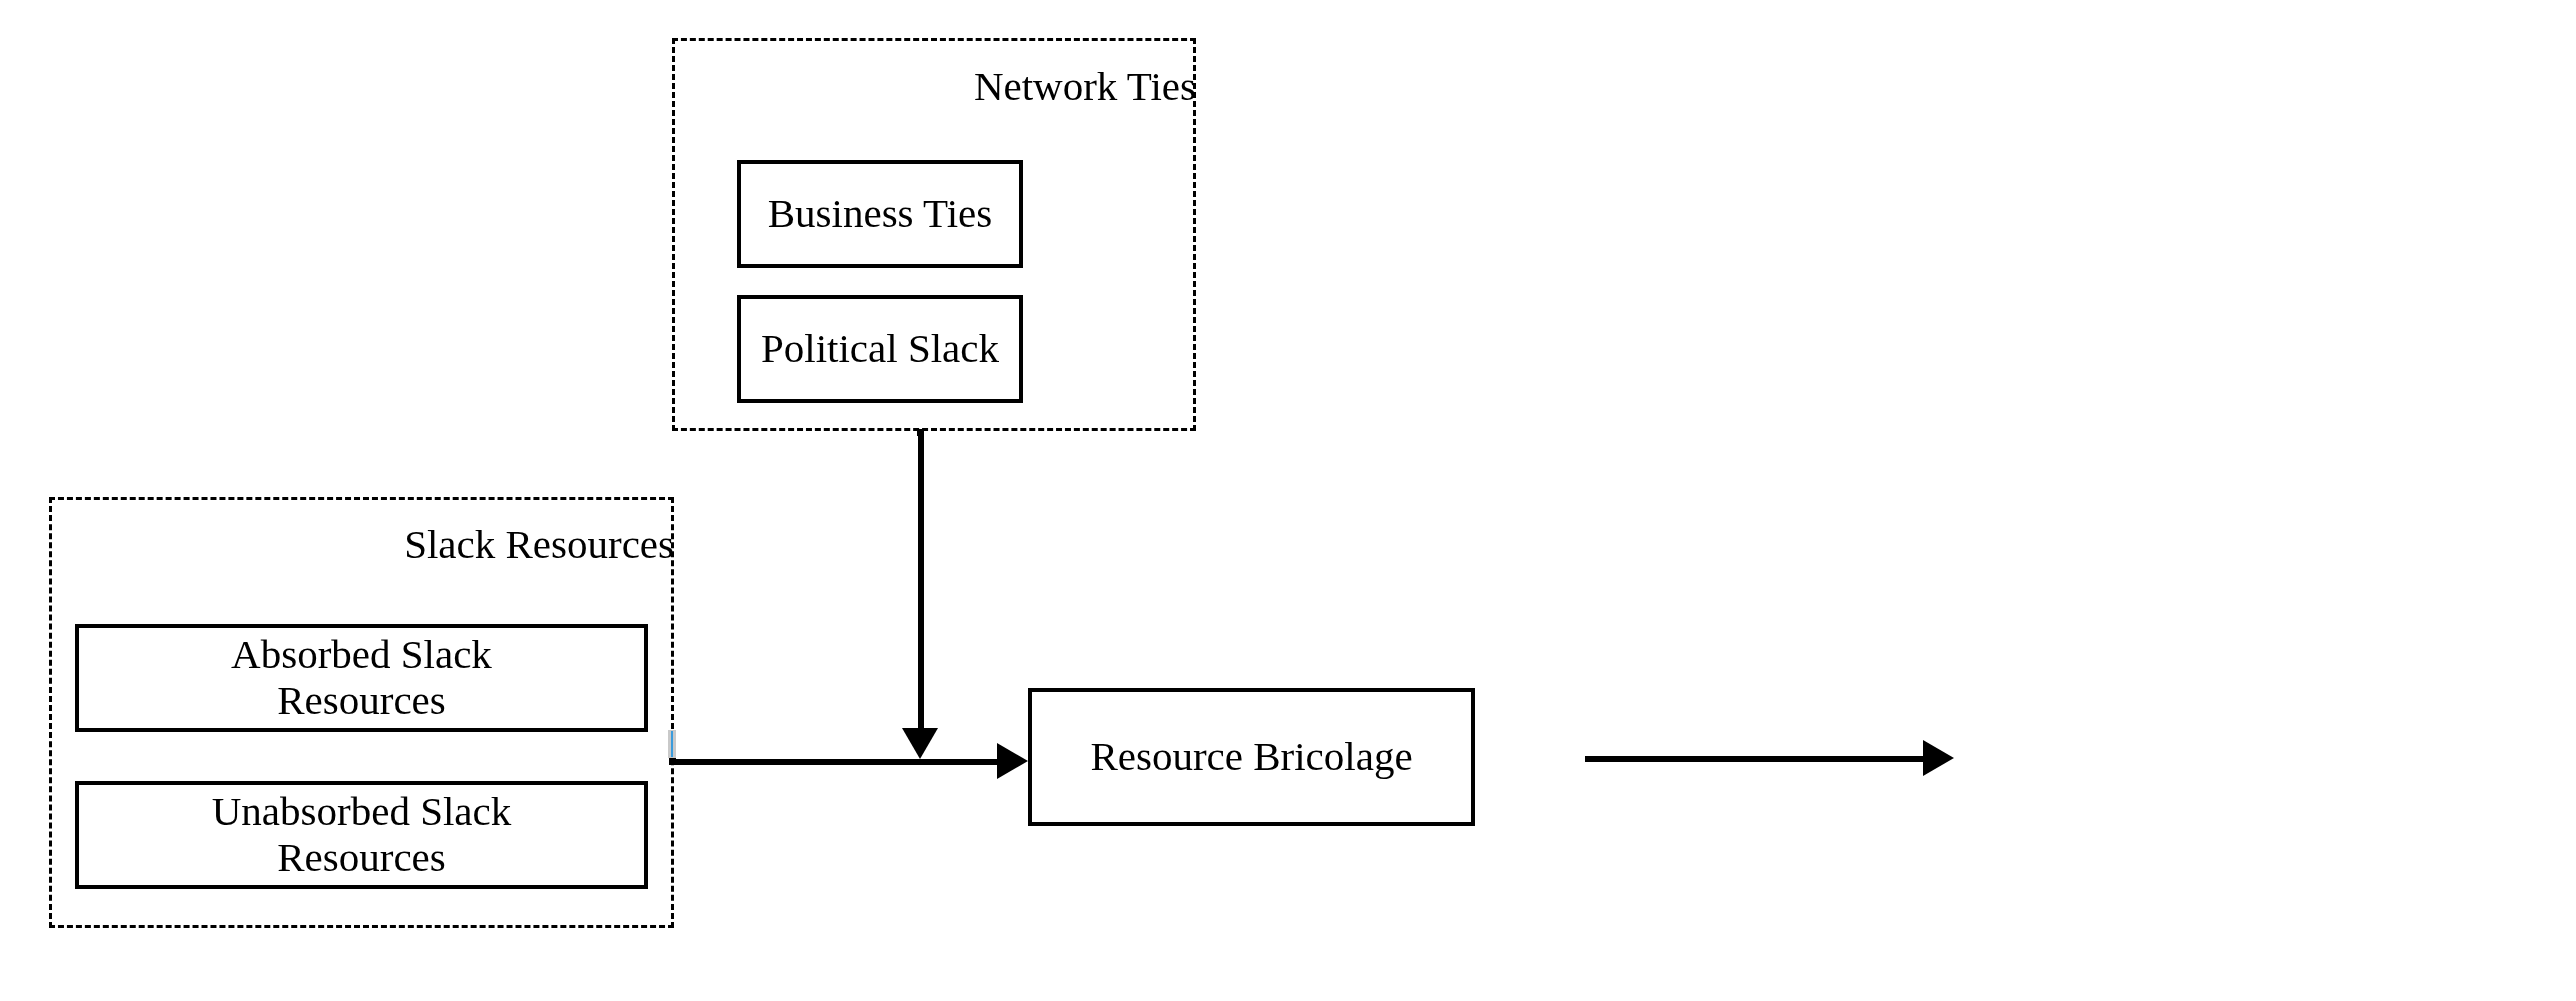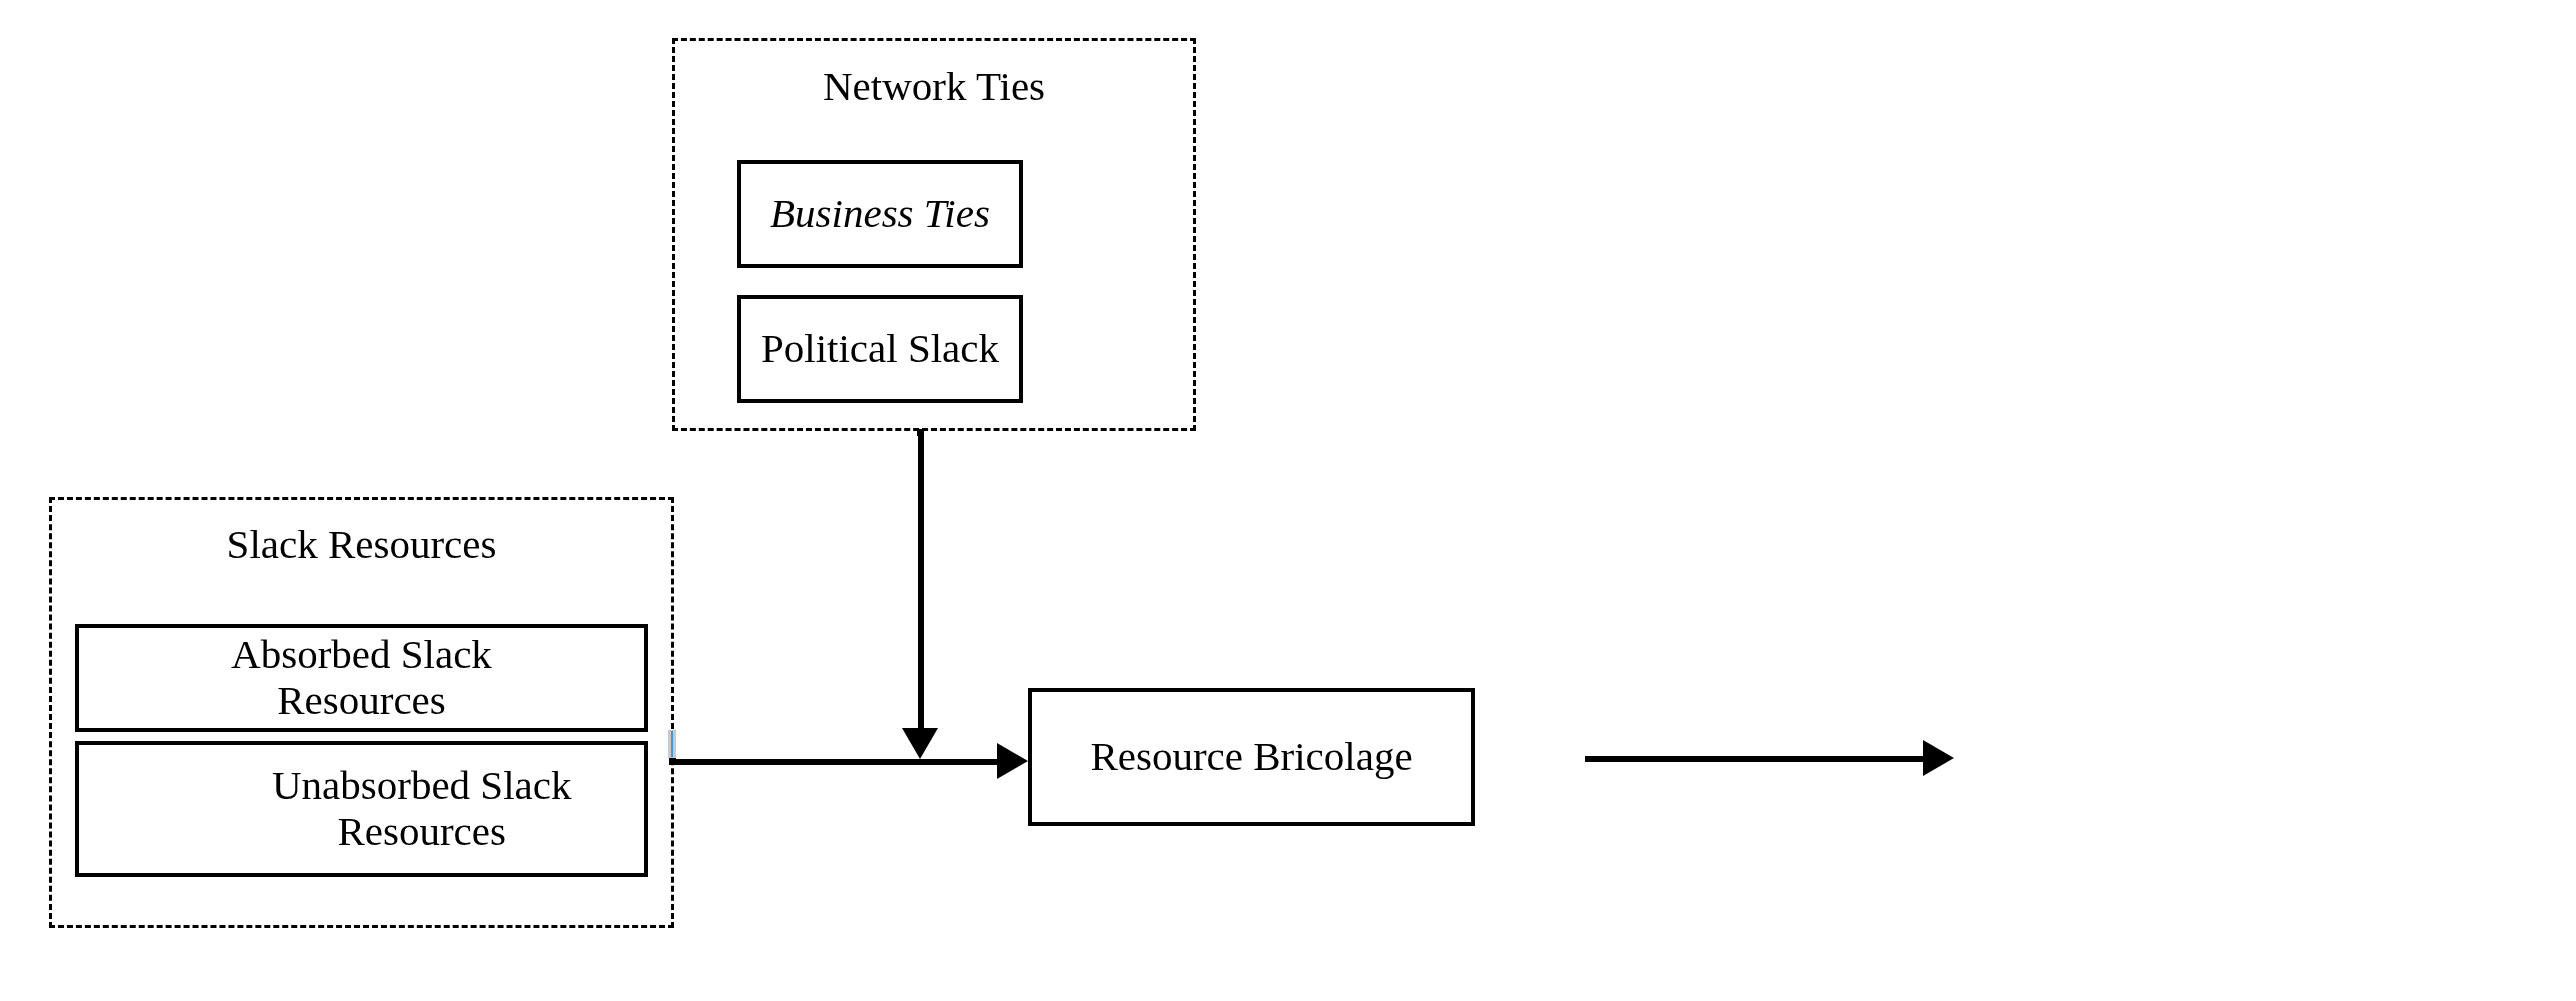--- a/index.html
+++ b/index.html
@@ -23,21 +23,21 @@
   .group-box {
     position: absolute;
     border: 3.3px dashed #000000;
     background: transparent;
     box-sizing: border-box;
   }
   .group-title {
     position: absolute;
     left: 0;
     right: 0;
-    text-align: center;
+    text-align: right;
     font-size: 41px;
     line-height: 1.05;
     white-space: nowrap;
     color: #000000;
   }
   
   .node-box {
     position: absolute;
     border: 4.7px solid #000000;
     background: #ffffff;
@@ -102,37 +102,37 @@
 </style>
 </head>
 <body>
 
 <div id="canvas">
 
   <div class="group-box" style="left:672px; top:38px; width:524px; height:393px;">
   </div>
   <div class="group-title" style="left:672px; top:65px; width:524px;">Network Ties</div>
 
-  <div class="node-box" style="left:737px; top:160px; width:286px; height:108px;font-style:italic;">
+  <div class="node-box" style="left:737px; top:160px; width:286px; height:108px;">
     <span class="node-label">Business Ties</span>
   </div>
 
   <div class="node-box" style="left:737px; top:295px; width:286px; height:108px;">
     <span class="node-label">Political Slack</span>
   </div>
 
   <div class="group-box" style="left:49px; top:497px; width:625px; height:431px;">
   </div>
   <div class="group-title" style="left:49px; top:523px; width:625px;">Slack Resources</div>
 
   <div class="node-box" style="left:75px; top:624px; width:573px; height:108px;">
     <span class="node-label" style="max-width:426px; display:inline-block;">Absorbed Slack Resources</span>
   </div>
 
-  <div class="node-box" style="left:75px; top:741px; width:573px; height:136px;justify-content:flex-end;">
+  <div class="node-box" style="left:75px; top:781px; width:573px; height:108px;">
     <span class="node-label" style="max-width:426px; display:inline-block;">Unabsorbed Slack Resources</span>
   </div>
 
   <div class="node-box" style="left:1028px; top:688px; width:447px; height:138px;">
     <span class="node-label">Resource Bricolage</span>
   </div>
 
 
   <div class="line-cap" style="left:669px; top:758px;"></div>
   <div class="h-line" style="left:672px; top:759px; width:327px;"></div>

